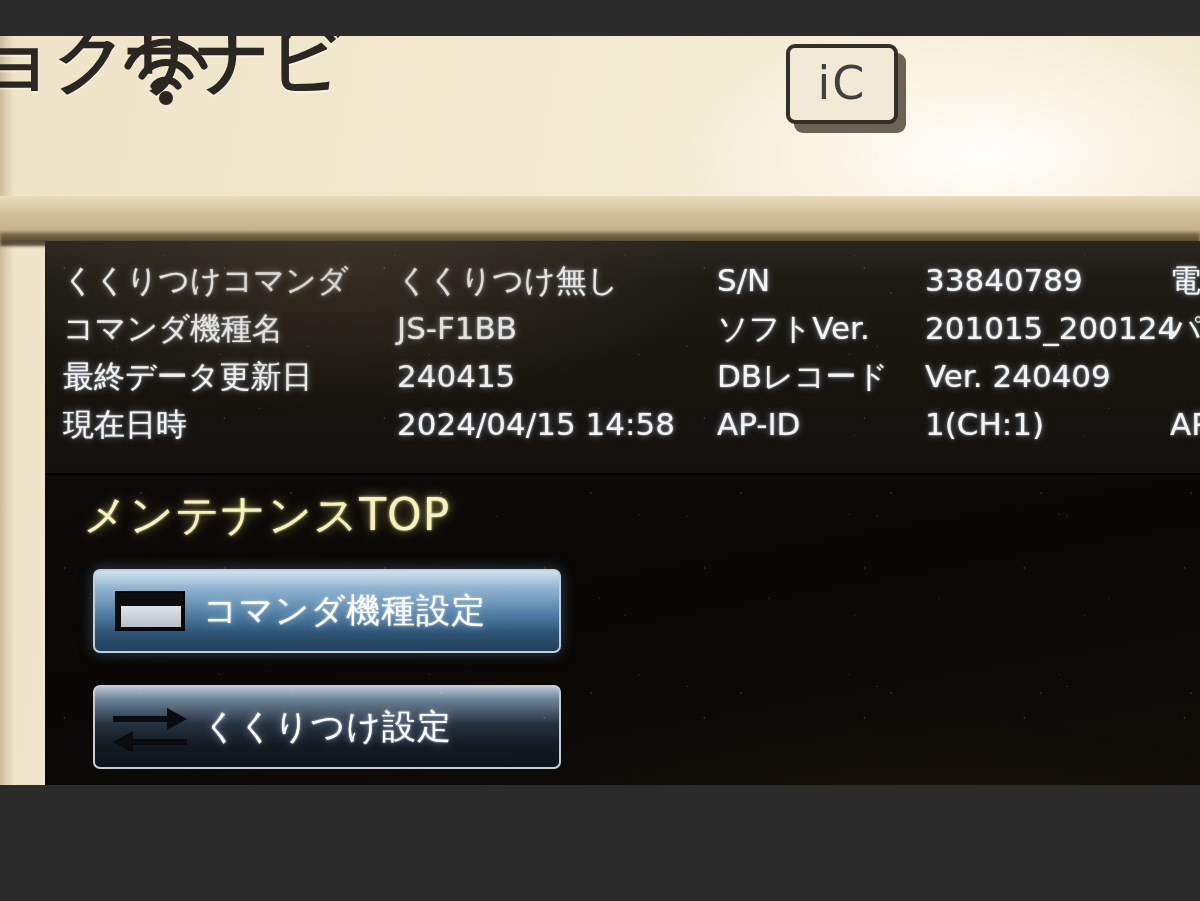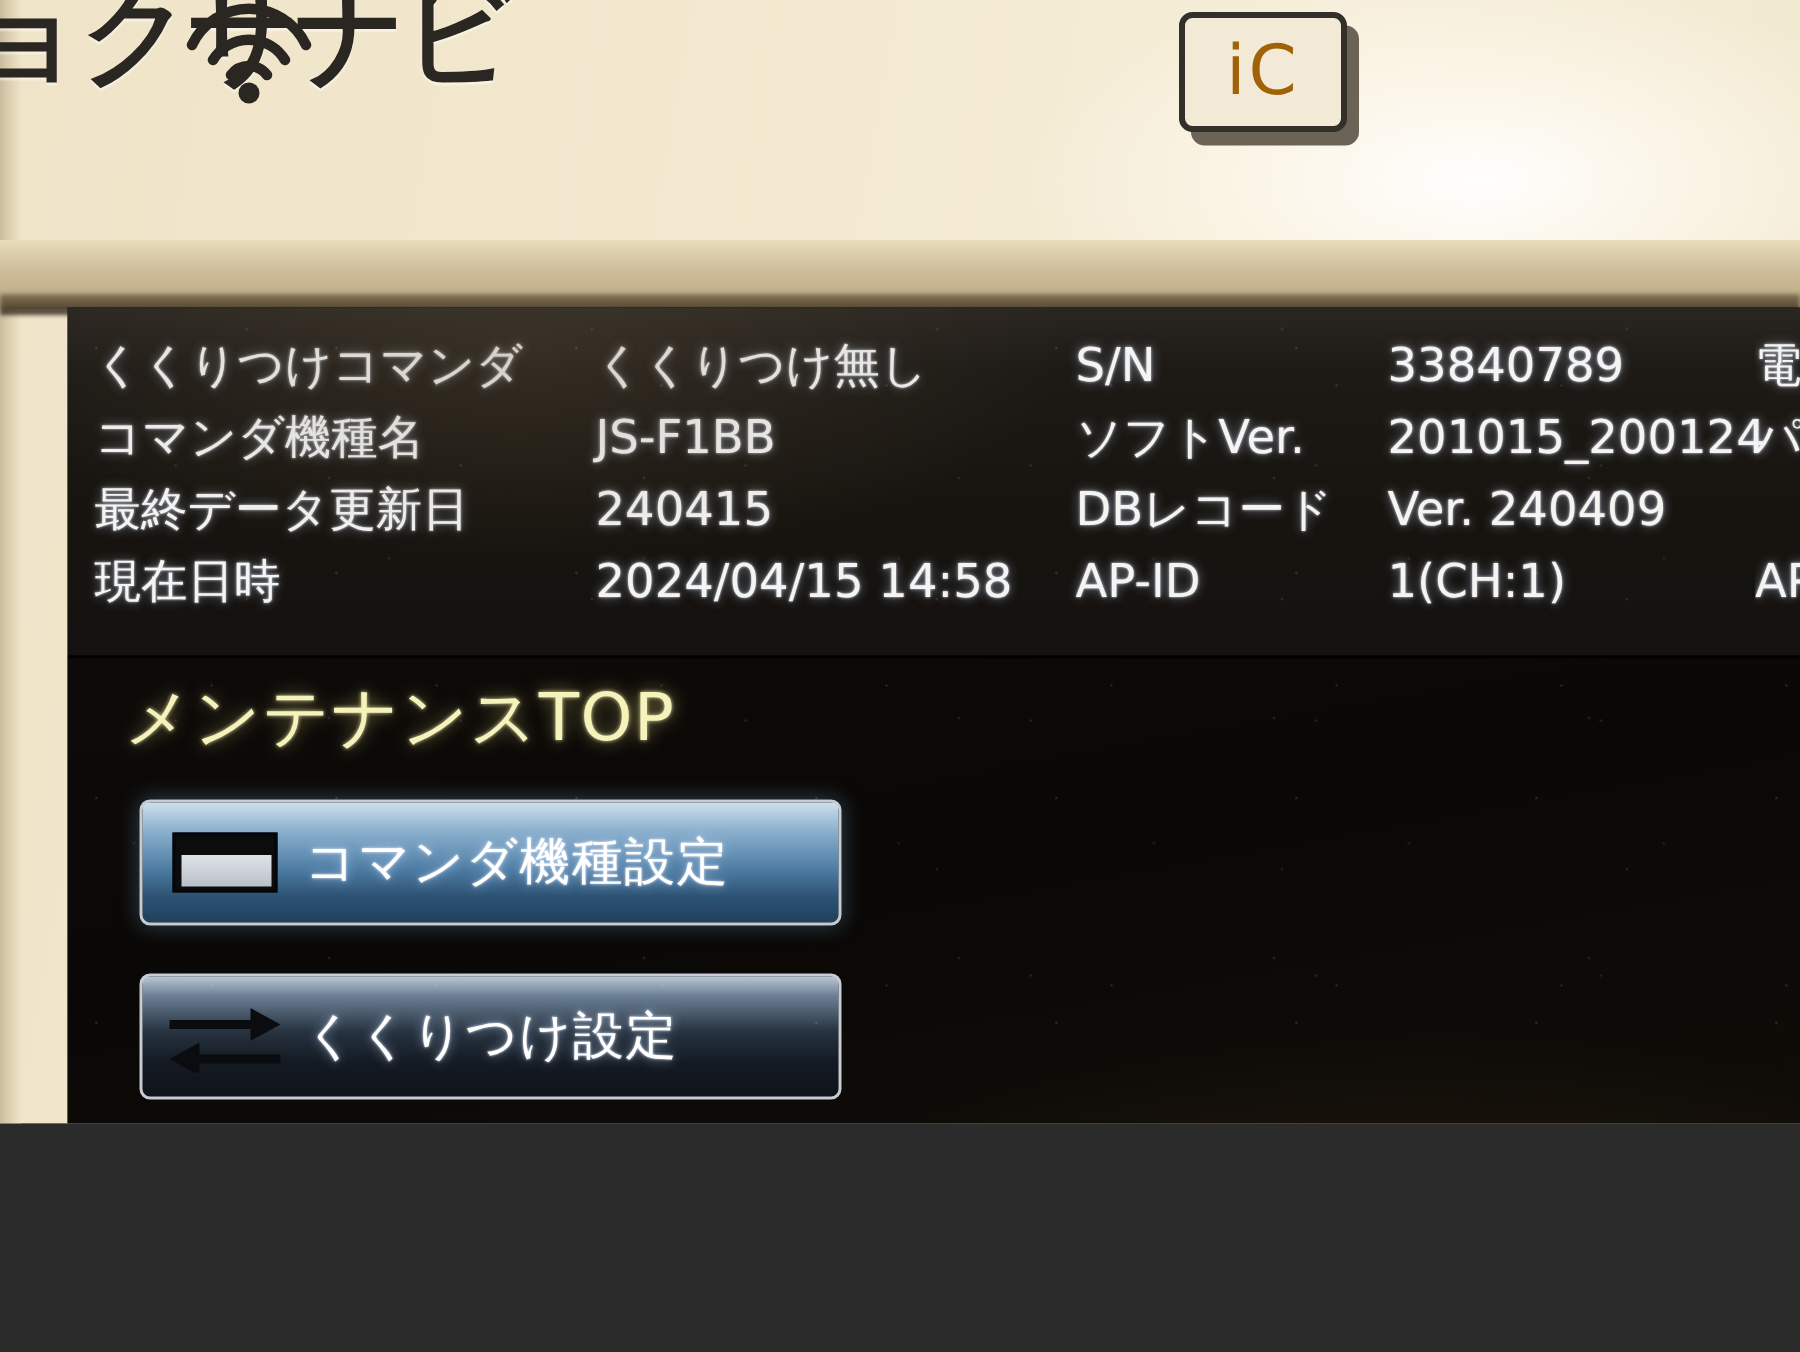--- a/index.html
+++ b/index.html
@@ -12,20 +12,21 @@
     font-family: "DejaVu Sans", "Liberation Sans", sans-serif;
   }
 
   
   #photo {
     position: relative;
     width: 1200px;
     height: 749px;
     overflow: hidden;
     background: #f0e6cd;
+    margin-top: 36px;
   }
 
   
   .bezel {
     position: absolute;
     inset: 0;
     background:
       radial-gradient(ellipse 420px 190px at 985px 120px, rgba(255,255,255,0.95) 0%, rgba(255,252,244,0.55) 35%, rgba(255,250,235,0.0) 72%),
       linear-gradient(100deg, #efe4c8 0%, #f3e9d0 40%, #f6eed9 70%, #f1e7cd 100%);
   }
@@ -95,21 +96,21 @@
     box-sizing: border-box;
   }
   .ic-text {
     position: absolute;
     left: 0; top: 50%;
     width: 100%;
     transform: translateY(-52%);
     text-align: center;
     font-size: 46px;
     font-weight: normal;
-    color: #a16207;
+    color: #404040;
     font-family: "DejaVu Sans", "Liberation Sans", sans-serif;
     letter-spacing: 2px;
   }
 
   
   .screen {
     position: absolute;
     left: 45px;
     top: 205px;
     width: 1155px;

